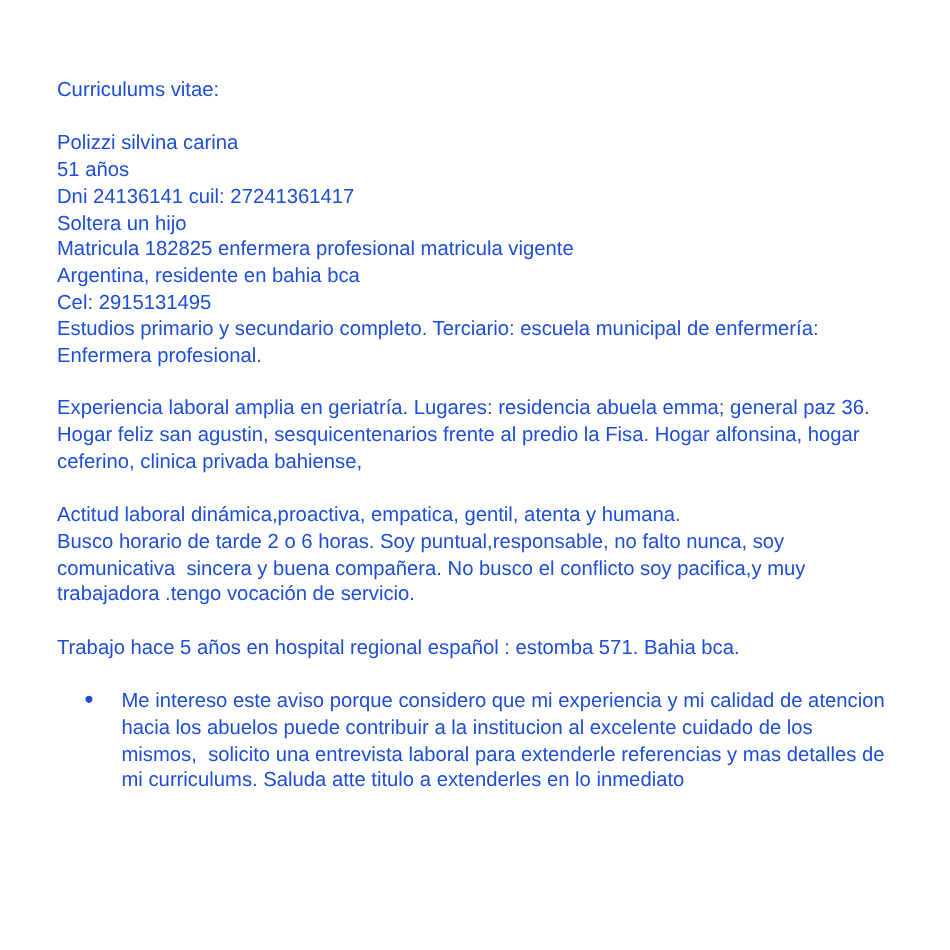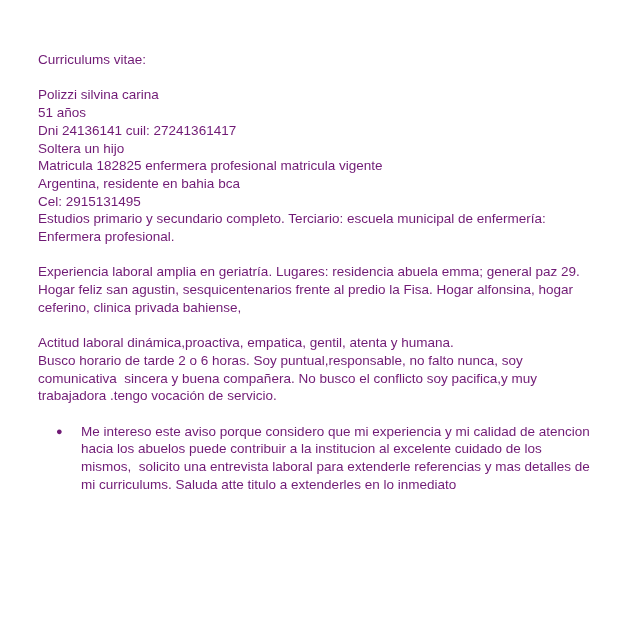--- a/index.html
+++ b/index.html
@@ -14,21 +14,21 @@
     position: relative;
   }
   .doc {
     position: absolute;
     left: 38px;
     top: 51px;
     width: 592px;
     font-family: "Liberation Sans", sans-serif;
     font-size: 13.5px;
     line-height: 17.7px;
-    color: #701a75;
+    color: #1d4ed8;
     -webkit-font-smoothing: antialiased;
   }
   .para {
     white-space: pre-wrap;
     margin: 0 0 17.7px 0;
   }
   .para:last-child {
     margin-bottom: 0;
   }
   .bullet-row {
@@ -59,29 +59,30 @@
   <div class="para">Polizzi silvina carina
 51 años
 Dni 24136141 cuil: 27241361417
 Soltera un hijo
 Matricula 182825 enfermera profesional matricula vigente
 Argentina, residente en bahia bca
 Cel: 2915131495
 Estudios primario y secundario completo. Terciario: escuela municipal de enfermería:
 Enfermera profesional.</div>
 
-  <div class="para">Experiencia laboral amplia en geriatría. Lugares: residencia abuela emma; general paz 29.
+  <div class="para">Experiencia laboral amplia en geriatría. Lugares: residencia abuela emma; general paz 36.
 Hogar feliz san agustin, sesquicentenarios frente al predio la Fisa. Hogar alfonsina, hogar
 ceferino, clinica privada bahiense,</div>
 
   <div class="para">Actitud laboral dinámica,proactiva, empatica, gentil, atenta y humana.
 Busco horario de tarde 2 o 6 horas. Soy puntual,responsable, no falto nunca, soy
 comunicativa  sincera y buena compañera. No busco el conflicto soy pacifica,y muy
 trabajadora .tengo vocación de servicio.</div>
 
+  <div class="para">Trabajo hace 5 años en hospital regional español : estomba 571. Bahia bca.</div>
 
   <div class="para bullet-row">
     <span class="bullet-marker">●</span>
     <span class="bullet-text">Me intereso este aviso porque considero que mi experiencia y mi calidad de atencion
 hacia los abuelos puede contribuir a la institucion al excelente cuidado de los
 mismos,  solicito una entrevista laboral para extenderle referencias y mas detalles de
 mi curriculums. Saluda atte titulo a extenderles en lo inmediato</span>
   </div>
 
 </div>

